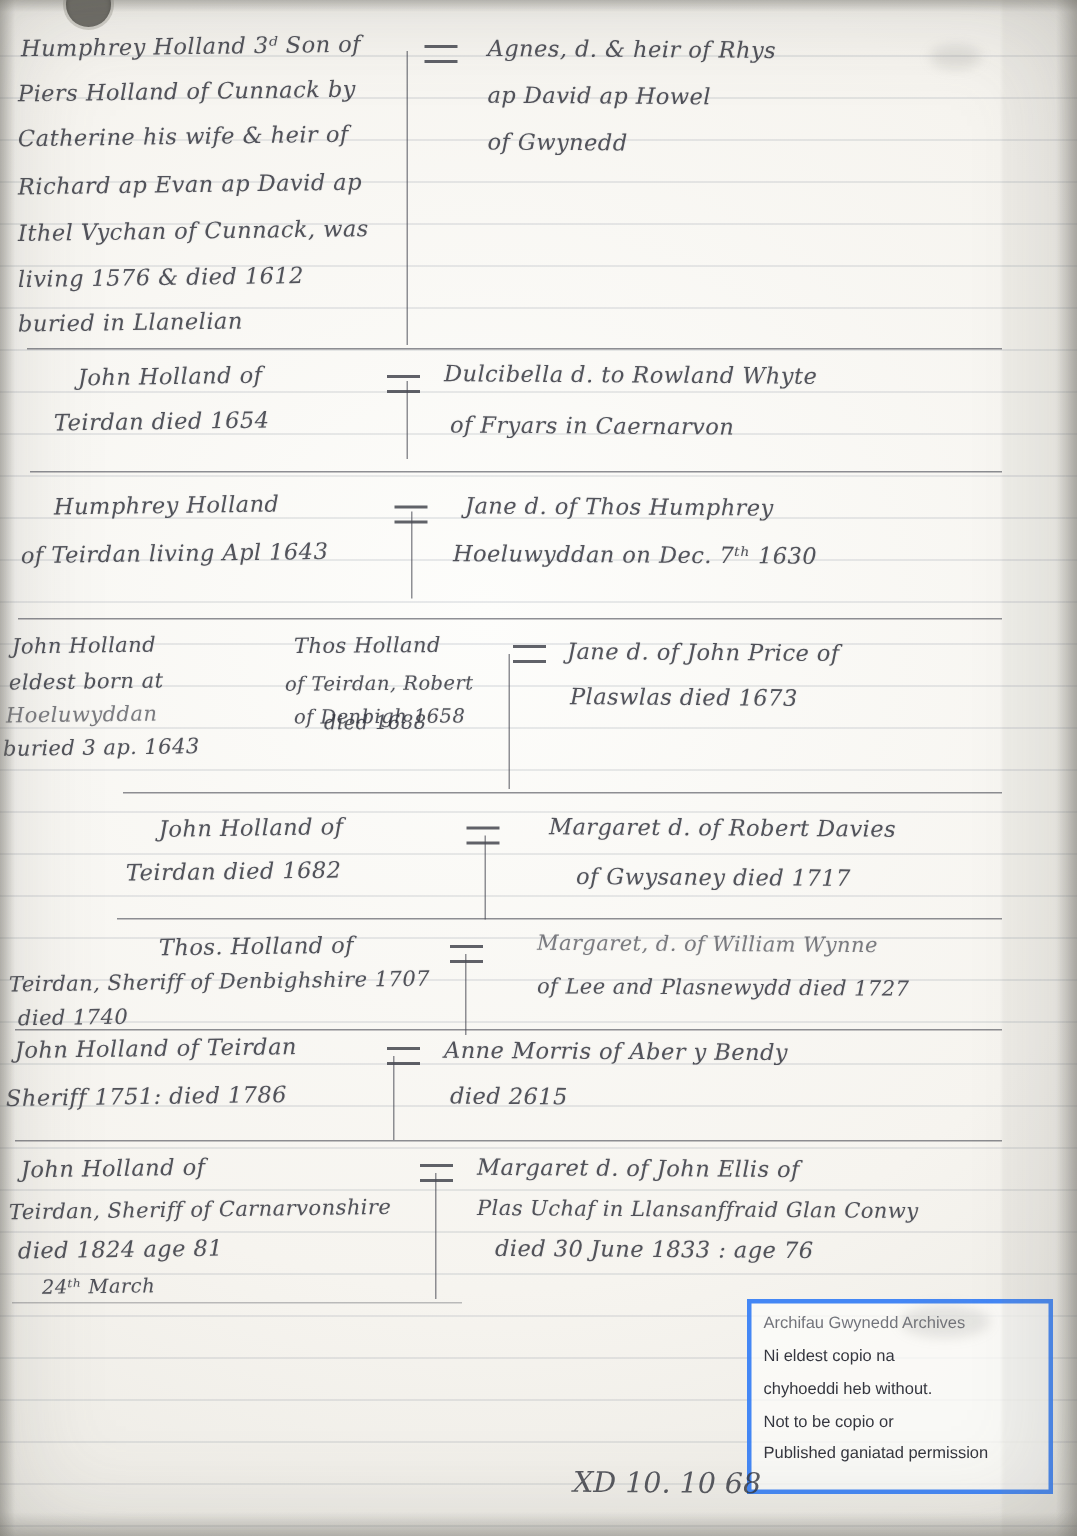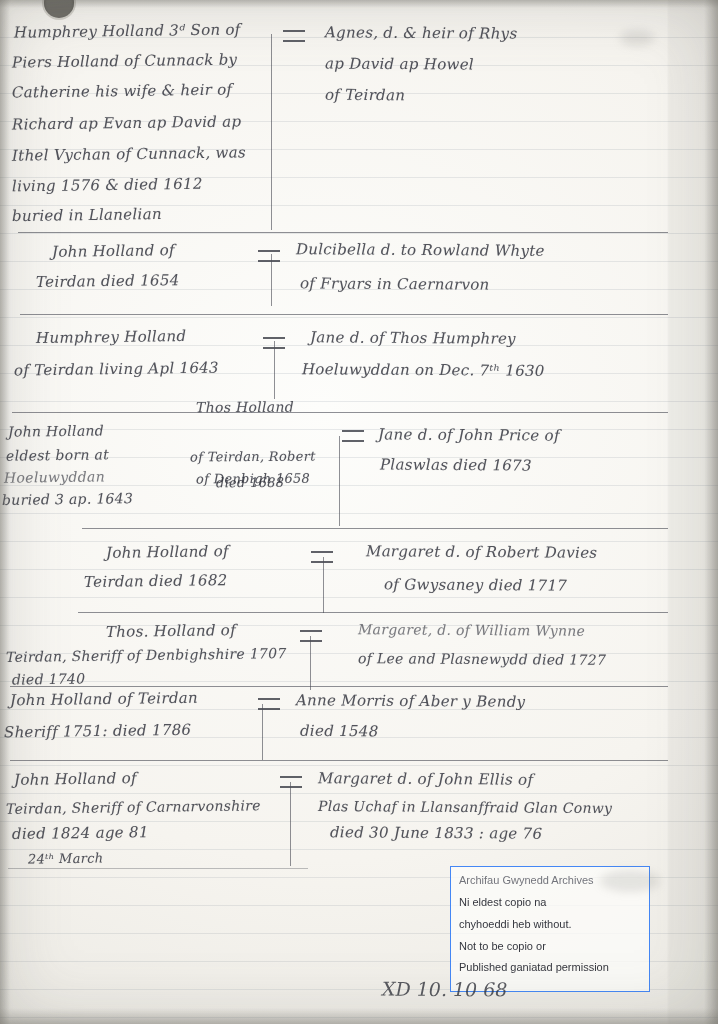--- a/index.html
+++ b/index.html
@@ -108,29 +108,30 @@
     position: absolute;
     width: 22px;
     height: 8px;
     border-top: 2px solid #3a3c45;
     border-bottom: 2px solid #3a3c45;
     opacity: 0.8;
   }
   
   .stamp {
     position: absolute;
-    border: 1px solid #3b82f6;
+    border: 3px solid #3b82f6;
     background: rgba(252,252,250,0.82);
     color: #2b2d36;
     font-family: "Liberation Sans", sans-serif;
     font-style: normal;
     padding: 6px 8px;
     line-height: 1.35;
     font-size: 11px;
     opacity: 0.95;
+    margin-left: 48px;
   }
   .stamp .faded { color: #6c6e76; }
   .stamp p { margin: 0 0 7px 0; }
   .stamp p:last-child { margin-bottom: 0; }
   .refnum {
     position: absolute;
     font-family: "DejaVu Serif", serif;
     font-style: italic;
     font-size: 19px;
     color: #32343d;
@@ -164,21 +165,21 @@
   <div class="hw l sk1" style="left:12px; top:116px;">Richard ap Evan ap David ap</div>
   <div class="hw l sk1" style="left:12px; top:147px;">Ithel Vychan of Cunnack, was</div>
   <div class="hw l sk1" style="left:12px; top:178px;">living 1576 &amp; died 1612</div>
   <div class="hw l sk1" style="left:12px; top:208px;">buried in Llanelian</div>
 
   <div class="eq" style="left:283px; top:30px;"></div>
   <div class="vrule" style="left:271px; top:34px; height:196px;"></div>
 
   <div class="hw l sk4" style="left:325px; top:26px;">Agnes, d. &amp; heir of Rhys</div>
   <div class="hw l sk4" style="left:325px; top:57px;">ap David ap Howel</div>
-  <div class="hw l sk4" style="left:325px; top:88px;">of Teirdan</div>
+  <div class="hw l sk4" style="left:325px; top:88px;">of Gwynedd</div>
 
   <div class="hrule" style="left:18px; top:232px; width:650px;"></div>
 
   <div class="hw l sk1" style="left:52px; top:244px;">John Holland of</div>
   <div class="hw l sk1" style="left:36px; top:274px;">Teirdan died 1654</div>
 
   <div class="eq" style="left:258px; top:250px;"></div>
   <div class="vrule" style="left:271px; top:254px; height:52px;"></div>
 
   <div class="hw l sk4" style="left:296px; top:243px;">Dulcibella d. to Rowland Whyte</div>
@@ -195,21 +196,21 @@
   <div class="hw l sk4" style="left:310px; top:331px;">Jane d. of Thos Humphrey</div>
   <div class="hw l sk4" style="left:302px; top:363px;">Hoeluwyddan on Dec. 7ᵗʰ 1630</div>
 
   <div class="hrule" style="left:12px; top:412px; width:656px;"></div>
 
   <div class="hw m sk1" style="left:8px; top:424px;">John Holland</div>
   <div class="hw m sk1" style="left:6px; top:448px;">eldest born at</div>
   <div class="hw m sk1 faint" style="left:4px; top:470px;">Hoeluwyddan</div>
   <div class="hw m sk1" style="left:2px; top:492px;">buried 3 ap. 1643</div>
 
-  <div class="hw m sk3" style="left:196px; top:400px;">Thos Holland</div>
+  <div class="hw m sk3" style="left:196px; top:424px;">Thos Holland</div>
   <div class="hw s sk3" style="left:190px; top:450px;">of Teirdan, Robert</div>
   <div class="hw s sk3" style="left:196px; top:472px;">of Denbigh 1658</div>
   <div class="hw s sk3" style="left:216px; top:476px;">died 1688</div>
 
   <div class="eq" style="left:342px; top:430px;"></div>
   <div class="vrule" style="left:339px; top:436px; height:90px;"></div>
 
   <div class="hw l sk4" style="left:378px; top:428px;">Jane d. of John Price of</div>
   <div class="hw l sk4" style="left:380px; top:458px;">Plaswlas died 1673</div>
 
@@ -238,21 +239,21 @@
 
   <div class="hrule" style="left:10px; top:686px; width:658px;"></div>
 
   <div class="hw l sk1" style="left:10px; top:692px;">John Holland of Teirdan</div>
   <div class="hw l sk1" style="left:4px; top:724px;">Sheriff 1751: died 1786</div>
 
   <div class="eq" style="left:258px; top:698px;"></div>
   <div class="vrule" style="left:262px; top:704px; height:56px;"></div>
 
   <div class="hw l sk4" style="left:296px; top:694px;">Anne Morris of Aber y Bendy</div>
-  <div class="hw l sk4" style="left:300px; top:724px;">died 1548</div>
+  <div class="hw l sk4" style="left:300px; top:724px;">died 2615</div>
 
   <div class="hrule" style="left:10px; top:760px; width:658px;"></div>
 
   <div class="hw l sk1" style="left:14px; top:772px;">John Holland of</div>
   <div class="hw m sk1" style="left:6px; top:800px;">Teirdan, Sheriff of Carnarvonshire</div>
   <div class="hw l sk1" style="left:12px; top:826px;">died 1824 age 81</div>
   <div class="hw s sk1" style="left:28px; top:852px;">24ᵗʰ March</div>
 
   <div class="eq" style="left:280px; top:776px;"></div>
   <div class="vrule" style="left:290px; top:782px; height:84px;"></div>

